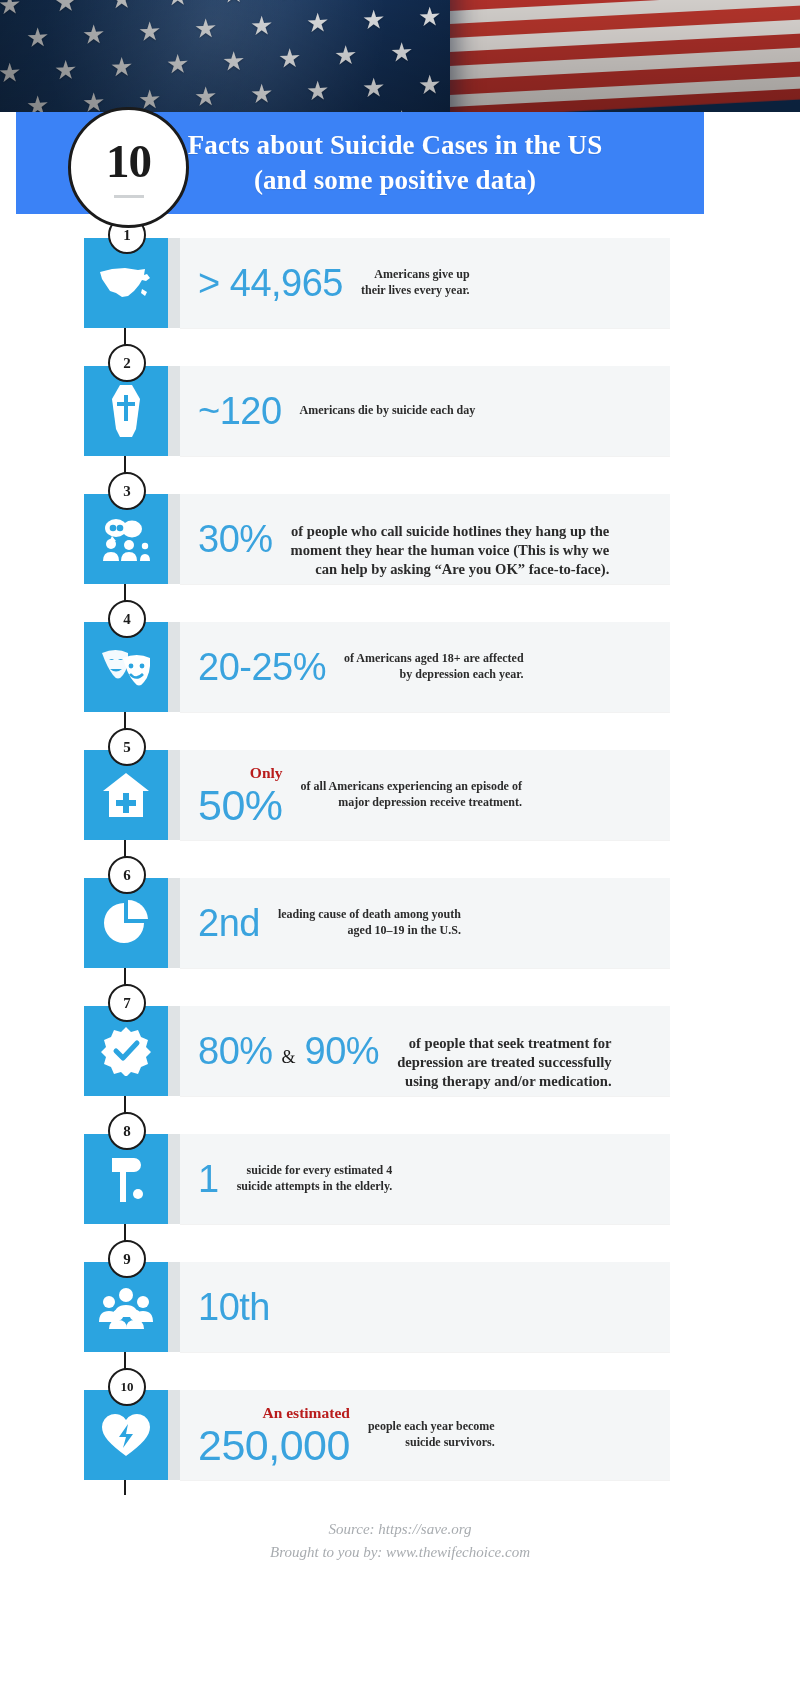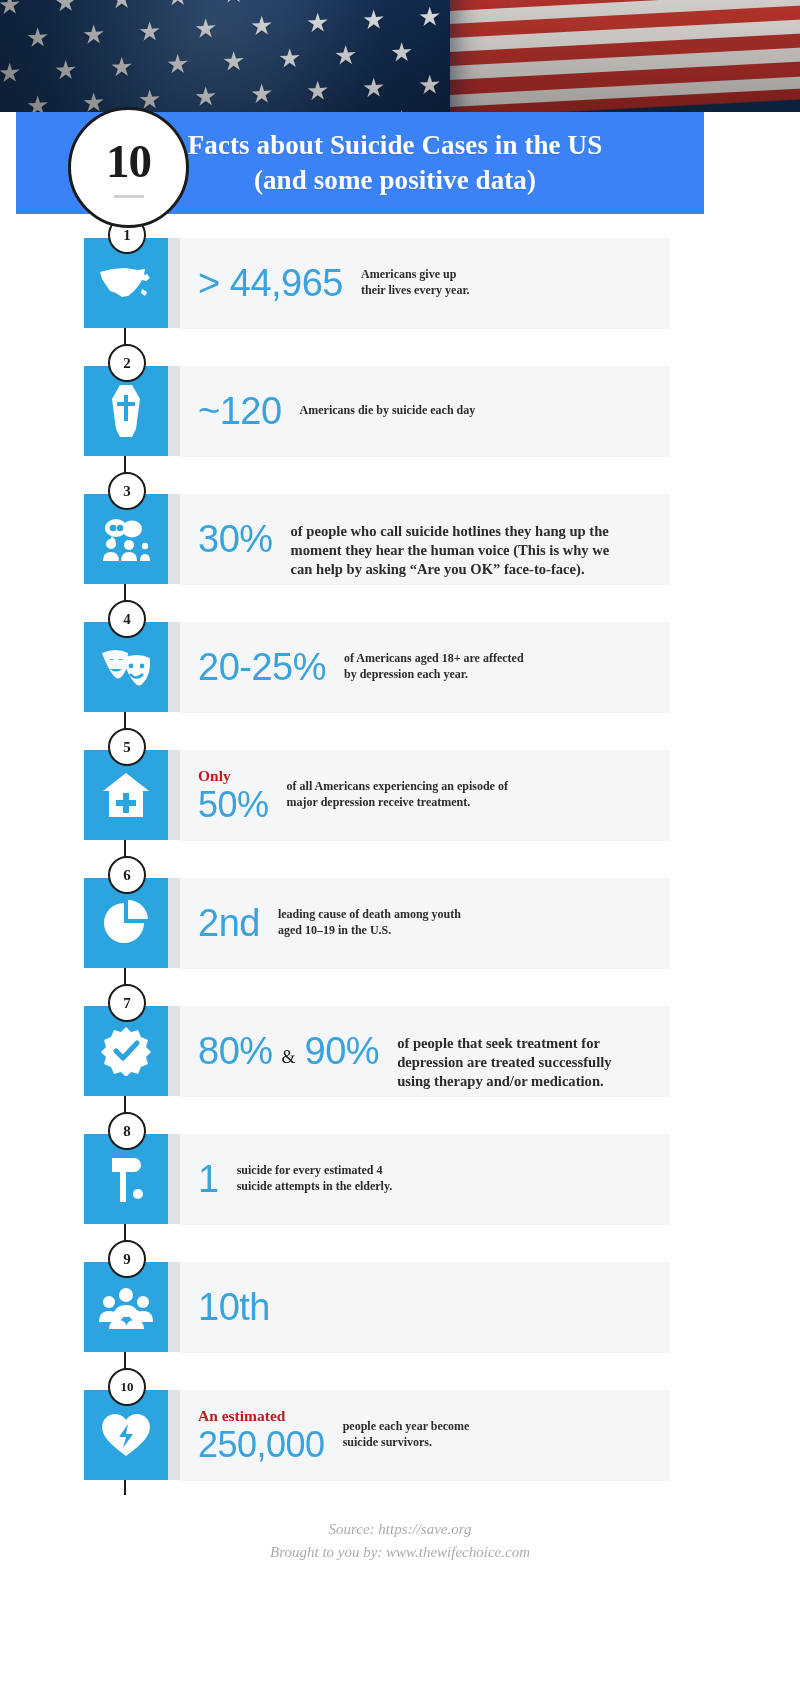--- a/index.html
+++ b/index.html
@@ -215,32 +215,33 @@
 
   .fact-body {
     position: absolute;
     left: 198px;
     right: 16px;
     top: 8px;
     bottom: 8px;
     display: flex;
     align-items: center;
     z-index: 4;
+    text-align: right;
   }
   .stat {
     color: #3aa3de;
     font-family: "Liberation Sans", sans-serif;
     font-weight: normal;
     font-size: 38px;
     line-height: 1;
     white-space: nowrap;
     letter-spacing: -.5px;
     flex: none;
   }
-  .stat-sm { font-size: 36px; }
+  .stat-sm { font-size: 43px; }
   .amp {
     color: #1b1b1b;
     font-size: 18px;
     font-family: "Liberation Serif", serif;
     padding: 0 9px;
     align-self: center;
     position: relative;
     top: 6px;
   }
   .desc {

